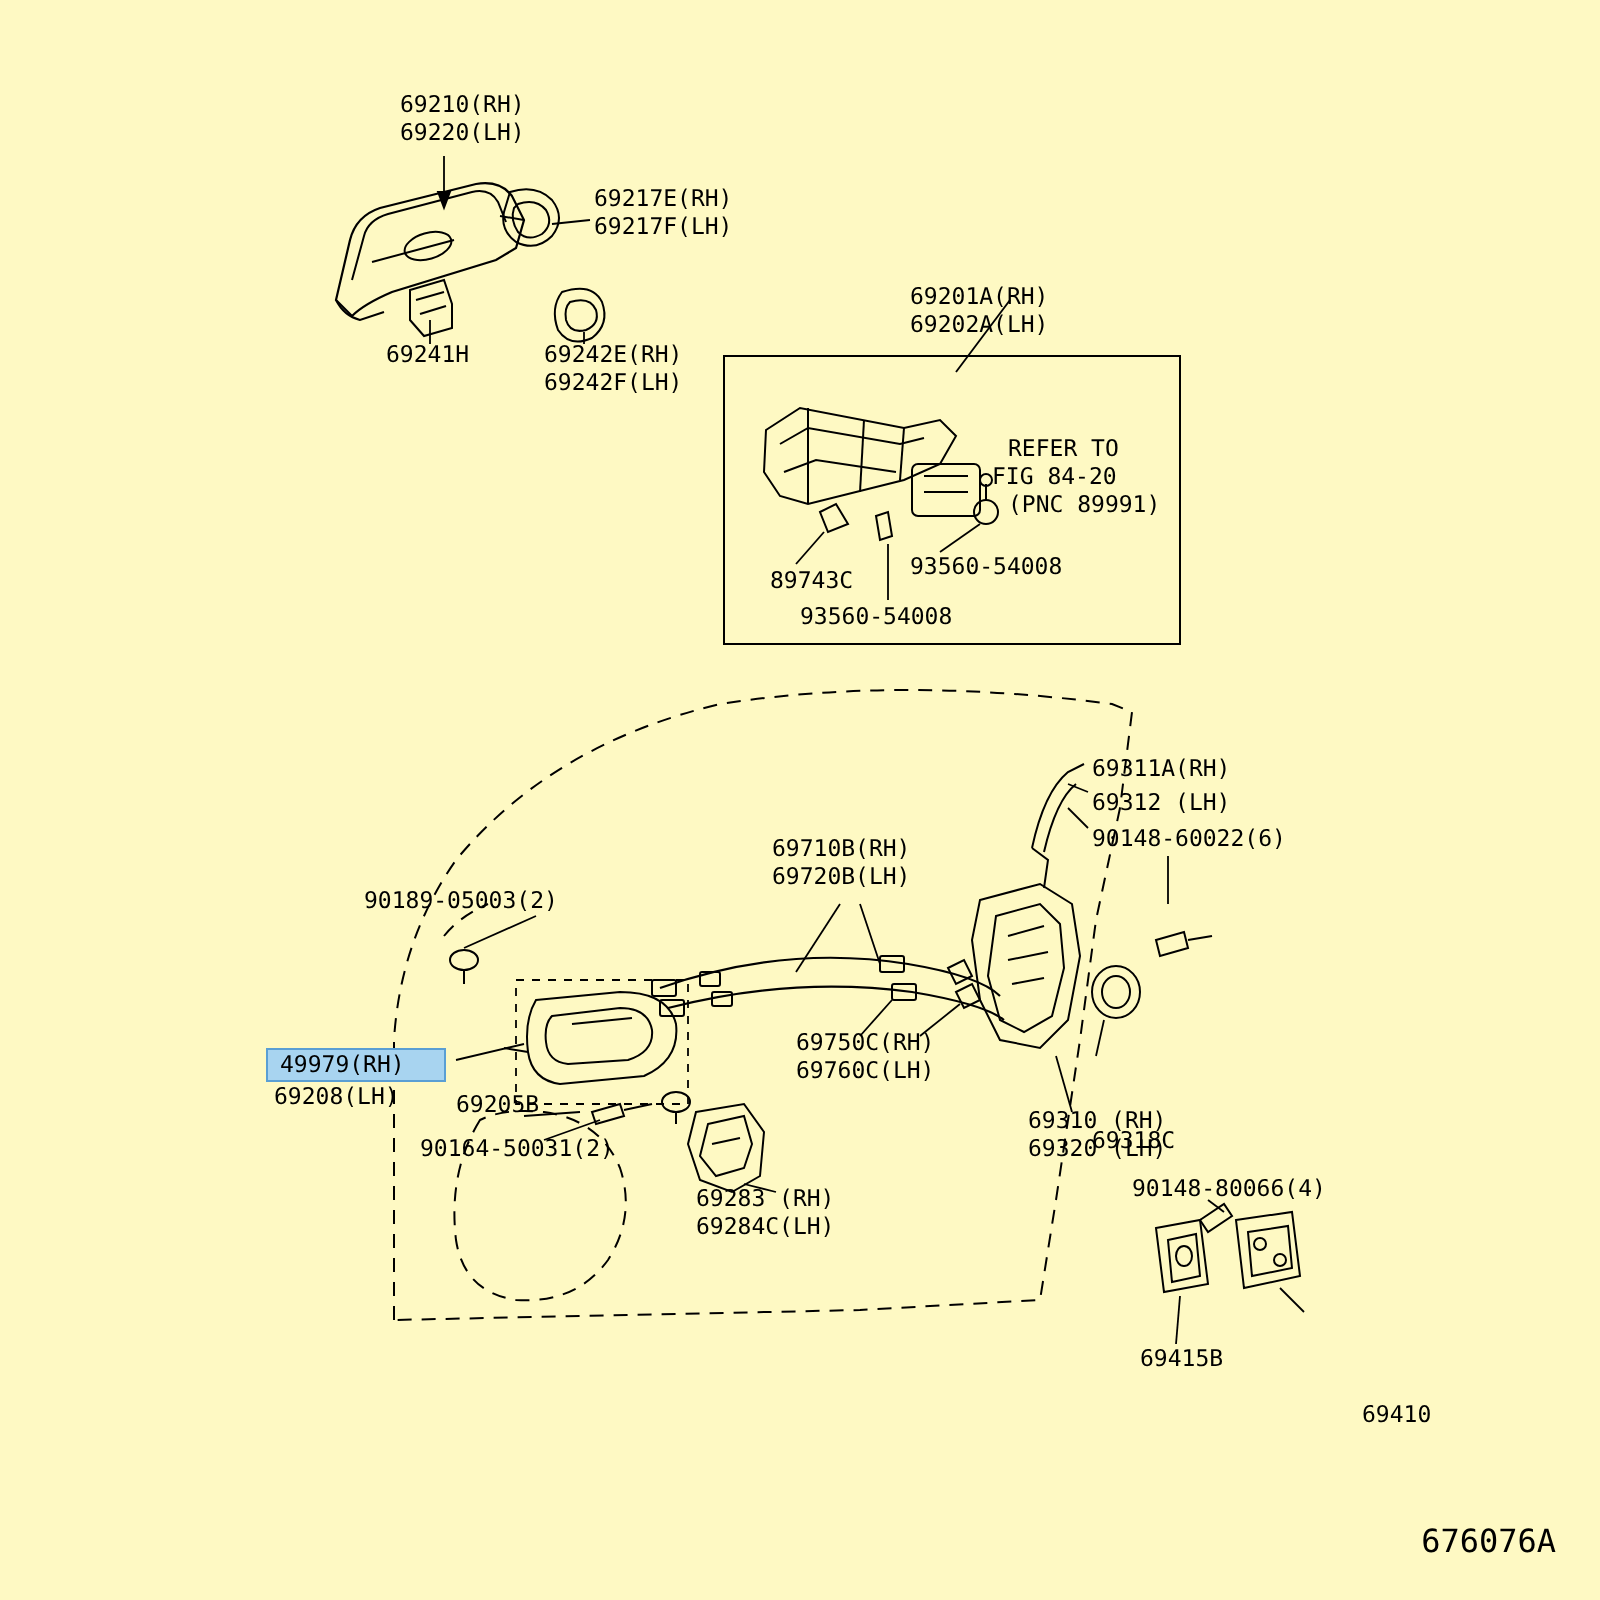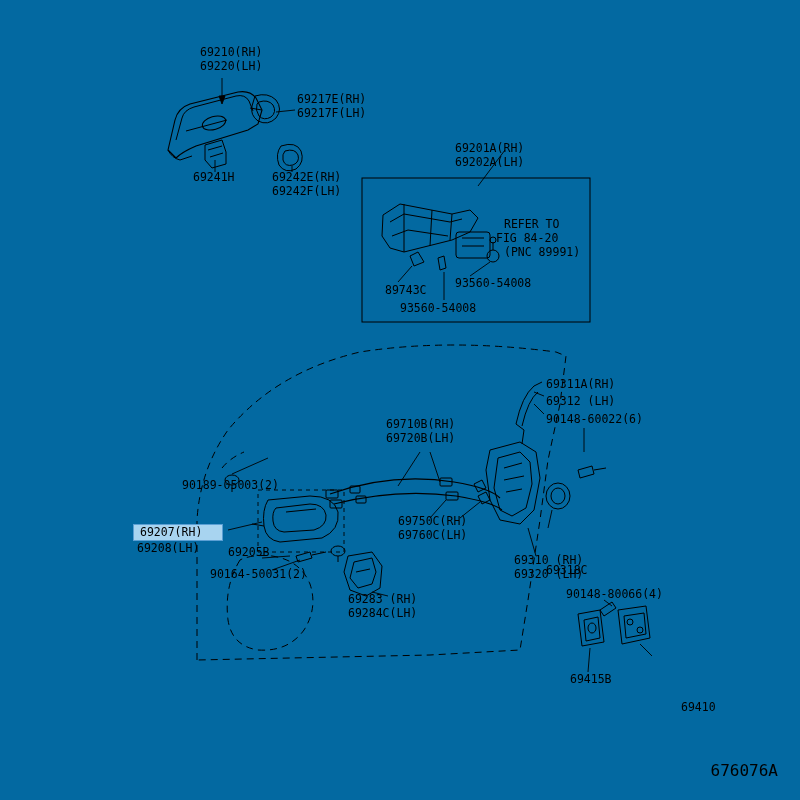--- a/index.html
+++ b/index.html
@@ -4,21 +4,21 @@
 <style>
   html, body {
     margin: 0;
     padding: 0;
     background: #ffffff;
   }
   #sheet {
     position: relative;
     width: 800px;
     height: 800px;
-    background: #0369a1;
+    background: #fef9c3;
     font-family: "DejaVu Sans Mono", "Liberation Mono", monospace;
     overflow: hidden;
   }
   .lbl {
     position: absolute;
     font-family: "DejaVu Sans Mono", "Liberation Mono", monospace;
     font-size: 11.5px;
     line-height: 13.5px;
     color: #000000;
     white-space: pre;
@@ -229,37 +229,37 @@
   <div class="lbl" style="left:455px; top:142px;">69201A(RH)
 69202A(LH)</div>
   <div class="lbl" style="left:385px; top:284px;">89743C</div>
   <div class="lbl" style="left:400px; top:302px;">93560-54008</div>
   <div class="lbl" style="left:455px; top:277px;">93560-54008</div>
   <div class="lbl" style="left:546px; top:378px;">69311A(RH)</div>
   <div class="lbl" style="left:546px; top:395px;">69312 (LH)</div>
   <div class="lbl" style="left:546px; top:413px;">90148-60022(6)</div>
   <div class="lbl" style="left:386px; top:418px;">69710B(RH)
 69720B(LH)</div>
-  <div class="lbl" style="left:182px; top:444px;margin-top:35px;">90189-05003(2)</div>
+  <div class="lbl" style="left:182px; top:444px;">90189-05003(2)</div>
   <div class="lbl" style="left:398px; top:515px;">69750C(RH)
 69760C(LH)</div>
   <div class="lbl" style="left:546px; top:528px;margin-top:36px;">69318C</div>
   <div class="lbl" style="left:228px; top:546px;">69205B</div>
   <div class="lbl" style="left:210px; top:568px;">90164-50031(2)</div>
   <div class="lbl" style="left:348px; top:593px;">69283 (RH)
 69284C(LH)</div>
   <div class="lbl" style="left:514px; top:554px;">69310 (RH)
 69320 (LH)</div>
   <div class="lbl" style="left:566px; top:588px;">90148-80066(4)</div>
   <div class="lbl" style="left:681px; top:655px;margin-top:46px;">69410</div>
   <div class="lbl" style="left:570px; top:673px;">69415B</div>
   <div class="lbl" style="left:137px; top:542px;">69208(LH)</div>
 
   <div class="lbl" style="left:504px; top:218px;">REFER TO</div>
   <div class="lbl" style="left:496px; top:232px;">FIG 84-20</div>
   <div class="lbl" style="left:504px; top:246px;">(PNC 89991)</div>
 
   <div class="hl" style="left:133px; top:524px; width:90px; height:17px;"></div>
-  <div class="hl-text" style="left:140px; top:526px;">69207(RH)</div>
+  <div class="hl-text" style="left:140px; top:526px;">49979(RH)</div>
 
   <div class="fig-code">676076A</div>
 
 </div>
 
 </body></html>

